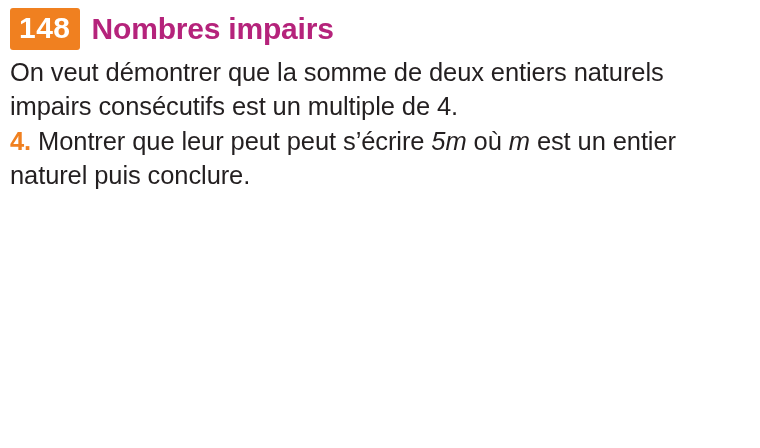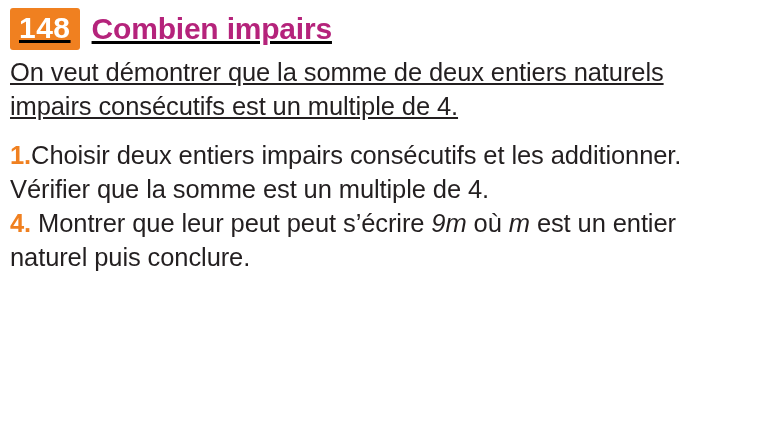--- a/index.html
+++ b/index.html
@@ -19,21 +19,20 @@
     box-sizing: border-box;
     padding: 8px 10px 0 10px;
     position: relative;
   }
   
   .header {
     display: flex;
     align-items: center;
     gap: 12px;
     margin-bottom: 6px;
-    text-decoration: underline;
   }
   .exercise-number {
     background: #F08020;
     color: #ffffff;
     font-weight: bold;
     font-size: 30px;
     line-height: 1;
     padding: 5px 9px 7px 9px;
     border-radius: 3px;
     letter-spacing: 0.5px;
@@ -46,54 +45,50 @@
     letter-spacing: -0.2px;
   }
   
   .statement {
     color: #231f20;
     font-size: 25.5px;
     line-height: 1.33;
     letter-spacing: -0.1px;
   }
   .intro {
-    margin: 0 0 15px 0;
-    text-decoration: underline;
+    margin: 0 0 1px 0;
   }
   .question {
     margin: 0;
     display: block;
   }
   .q-label {
     color: #F08020;
     font-weight: bold;
   }
   .math-italic {
     font-style: italic;
   }
 </style>
 </head>
 <body>
 
 <div class="page">
 
   <div class="header">
     <span class="exercise-number">148</span>
-    <span class="exercise-title">Combien impairs</span>
+    <span class="exercise-title">Nombres impairs</span>
   </div>
 
   <div class="statement">
 
     <p class="intro">On veut démontrer que la somme de deux entiers naturels impairs consécutifs est un multiple de 4.</p>
 
-    <p class="question">
-      <span class="q-label">1.</span><span>Choisir deux entiers impairs consécutifs et les additionner. Vérifier que la somme est un multiple de 4.</span>
-    </p>
 
 
 
     <p class="question">
       <span class="q-label">4.</span>
-      <span>Montrer que leur peut peut s’écrire </span><span class="math-italic">9m</span><span> où </span><span class="math-italic">m</span><span> est un entier naturel puis conclure.</span>
+      <span>Montrer que leur peut peut s’écrire </span><span class="math-italic">5m</span><span> où </span><span class="math-italic">m</span><span> est un entier naturel puis conclure.</span>
     </p>
 
   </div>
 </div>
 
 </body></html>

